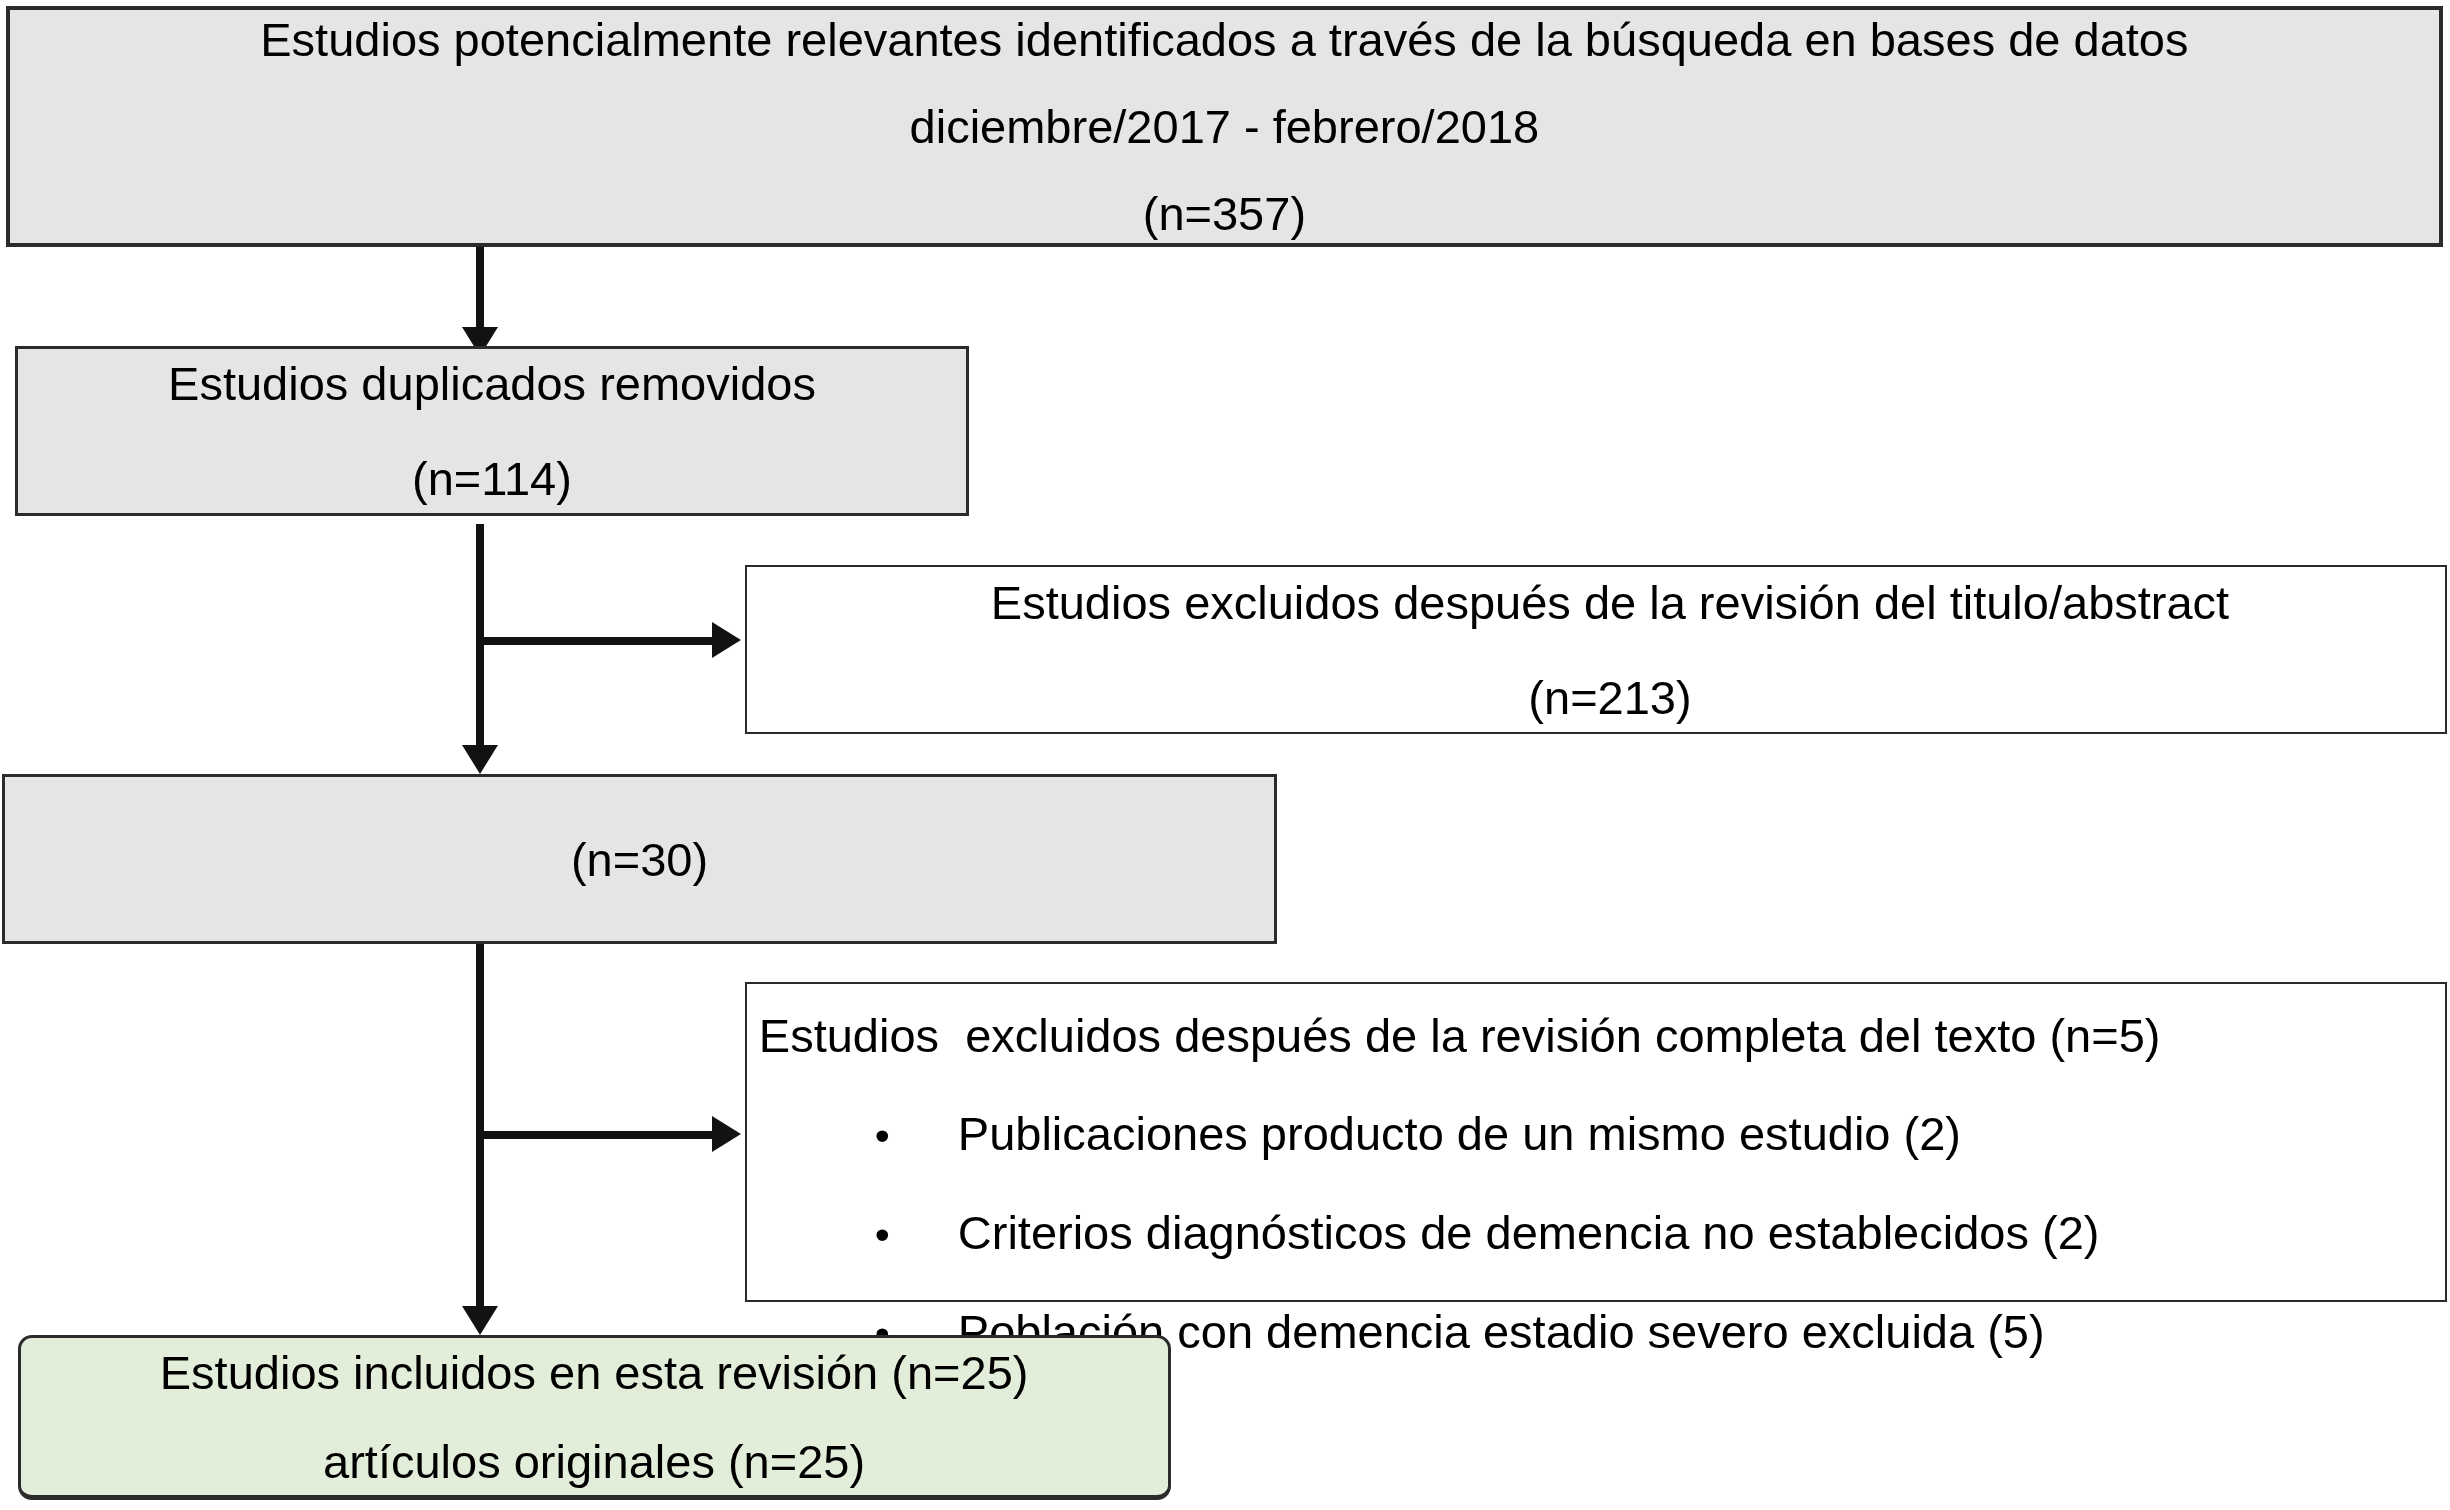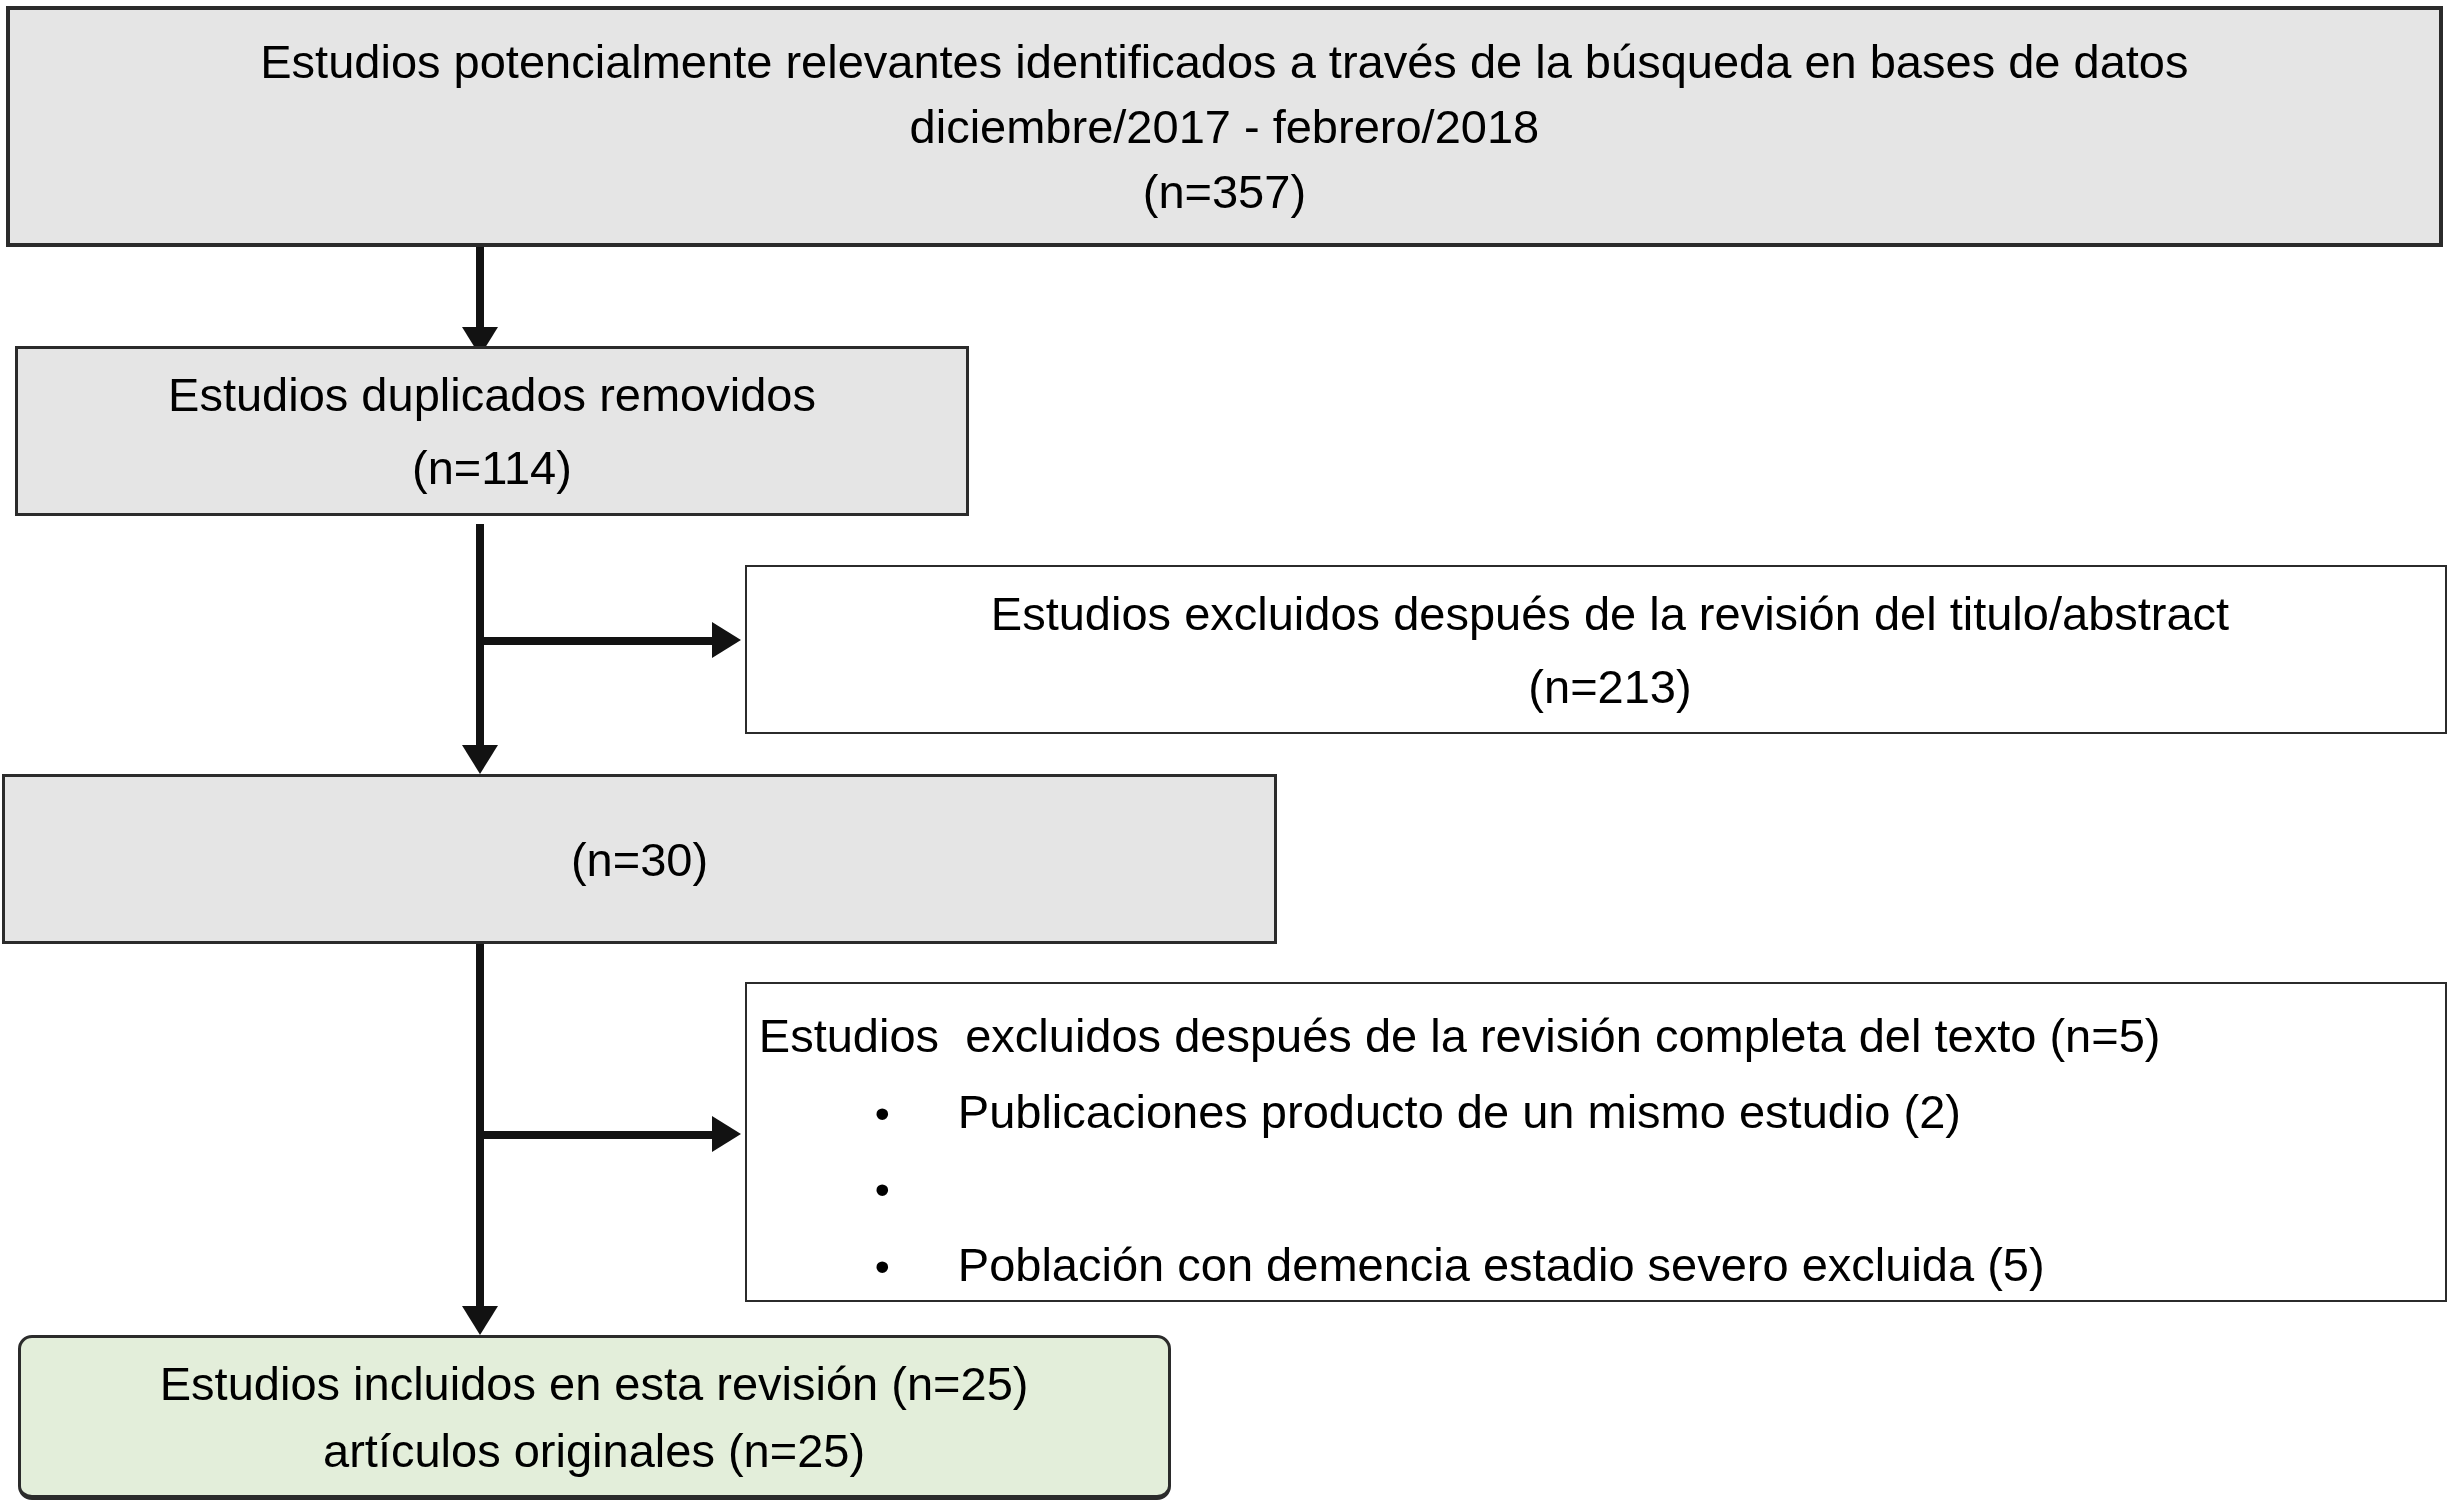--- a/index.html
+++ b/index.html
@@ -14,20 +14,21 @@
   }
   .box{
     position:absolute;
     box-sizing:border-box;
     display:flex;
     flex-direction:column;
     justify-content:center;
     text-align:center;
     font-size:47px;
     line-height:69px;
+    gap:22px;
   }
   .gray{ background:#e5e5e5; border:3.9px solid #2b2b2b; }
   .white{ background:#ffffff; border:2.9px solid #2b2b2b; }
   .green{ background:#e3eeda; border:3.9px solid #2b2b2b; border-bottom-width:5.9px; }
   .line{ white-space:nowrap; }
 
   
   #box-identified{ left:5.9px; top:5.9px; width:2437px; height:241px; border-width:4.9px; line-height:65px; }
   #box-duplicates{ left:2px; top:346px; width:954px; height:170px; line-height:73px;margin-left:13px; }
   #box-excluded-title{ left:745px; top:565px; width:1702px; height:169px; line-height:73px;padding-left:28px; }
@@ -108,20 +109,21 @@
   <div id="head-5" class="arrow-right"></div>
 
   <div id="box-excluded-fulltext" class="box white">
     <div class="line title">Estudios  excluidos después de la revisión completa del texto (n=5)</div>
     <div class="bullet-row">
       <span class="bullet-dot">•</span>
       <span class="line">Publicaciones producto de un mismo estudio (2)</span>
     </div>
     <div class="bullet-row">
       <span class="bullet-dot">•</span>
+      <span class="line">Criterios diagnósticos de demencia no establecidos (2)</span>
     </div>
     <div class="bullet-row">
       <span class="bullet-dot">•</span>
       <span class="line">Población con demencia estadio severo excluida (5)</span>
     </div>
   </div>
 
   <div id="box-included" class="box green">
     <div class="line">Estudios incluidos en esta revisión (n=25)</div>
     <div class="line">artículos originales (n=25)</div>

